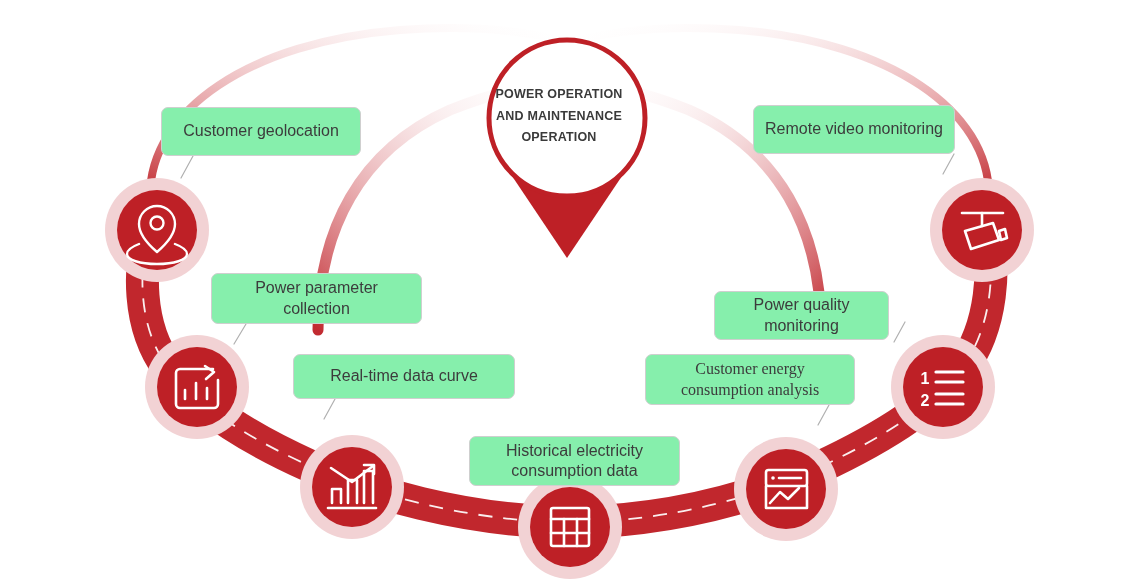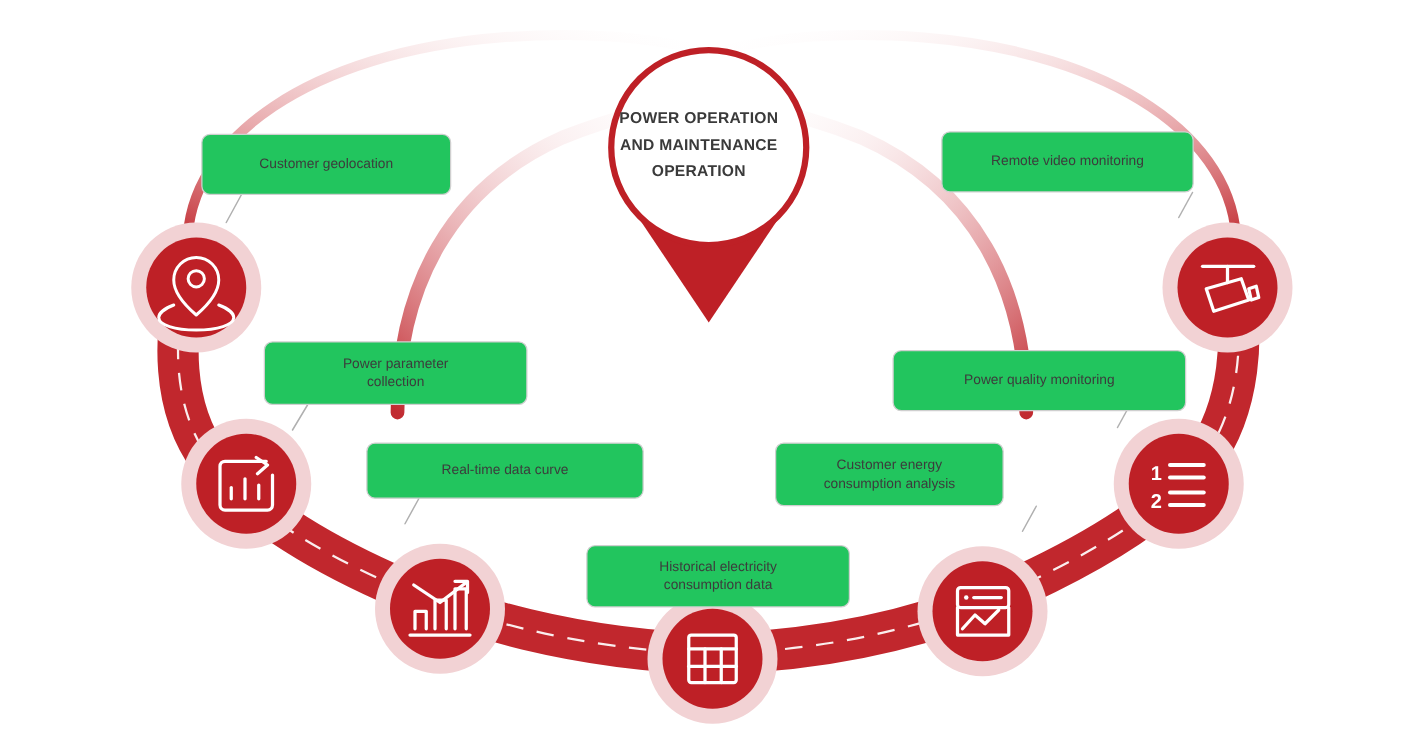--- a/index.html
+++ b/index.html
@@ -37,30 +37,30 @@
     font-weight: bold;
     line-height: 1.72;
     letter-spacing: 0.2px;
     color: #3a3a3a;
     font-family: "Liberation Sans", sans-serif;
   }
   .pin-text div { white-space: nowrap; }
   
   .label-box {
     position: absolute;
-    background: #22c55e;
+    background: #86efac;
     border: 1px solid #cfcfcf;
     border-radius: 7px;
     box-sizing: border-box;
     display: flex;
     align-items: center;
     justify-content: center;
     text-align: center;
     color: #3c3c3c;
-    font-size: 11px;
+    font-size: 16px;
     line-height: 1.28;
     font-family: "Liberation Sans", sans-serif;
     padding: 4px 10px;
   }
   .label-box .ltext { display: block; }
 </style>
 </head>
 <body>
 
 <div id="diagram-root">
@@ -256,28 +256,28 @@
     <span class="ltext">Real-time data curve</span>
   </div>
 
   <div class="label-box" style="left:469px; top:436px; width:211px; height:50px;">
     <span class="ltext">
       <span>Historical electricity</span><br>
       <span>consumption data</span>
     </span>
   </div>
 
-  <div class="label-box" style="left:620px; top:354px; width:183px; height:51px;">
+  <div class="label-box" style="left:645px; top:354px; width:210px; height:51px;font-family:Liberation Serif, serif;">
     <span class="ltext">
       <span>Customer energy</span><br>
       <span>consumption analysis</span>
     </span>
   </div>
 
-  <div class="label-box" style="left:714px; top:280px; width:235px; height:49px;">
+  <div class="label-box" style="left:714px; top:291px; width:175px; height:49px;">
     <span class="ltext">Power quality monitoring</span>
   </div>
 
   <div class="label-box" style="left:753px; top:105px; width:202px; height:49px;">
     <span class="ltext">Remote video monitoring</span>
   </div>
 
 </div>
 
 </body></html>

